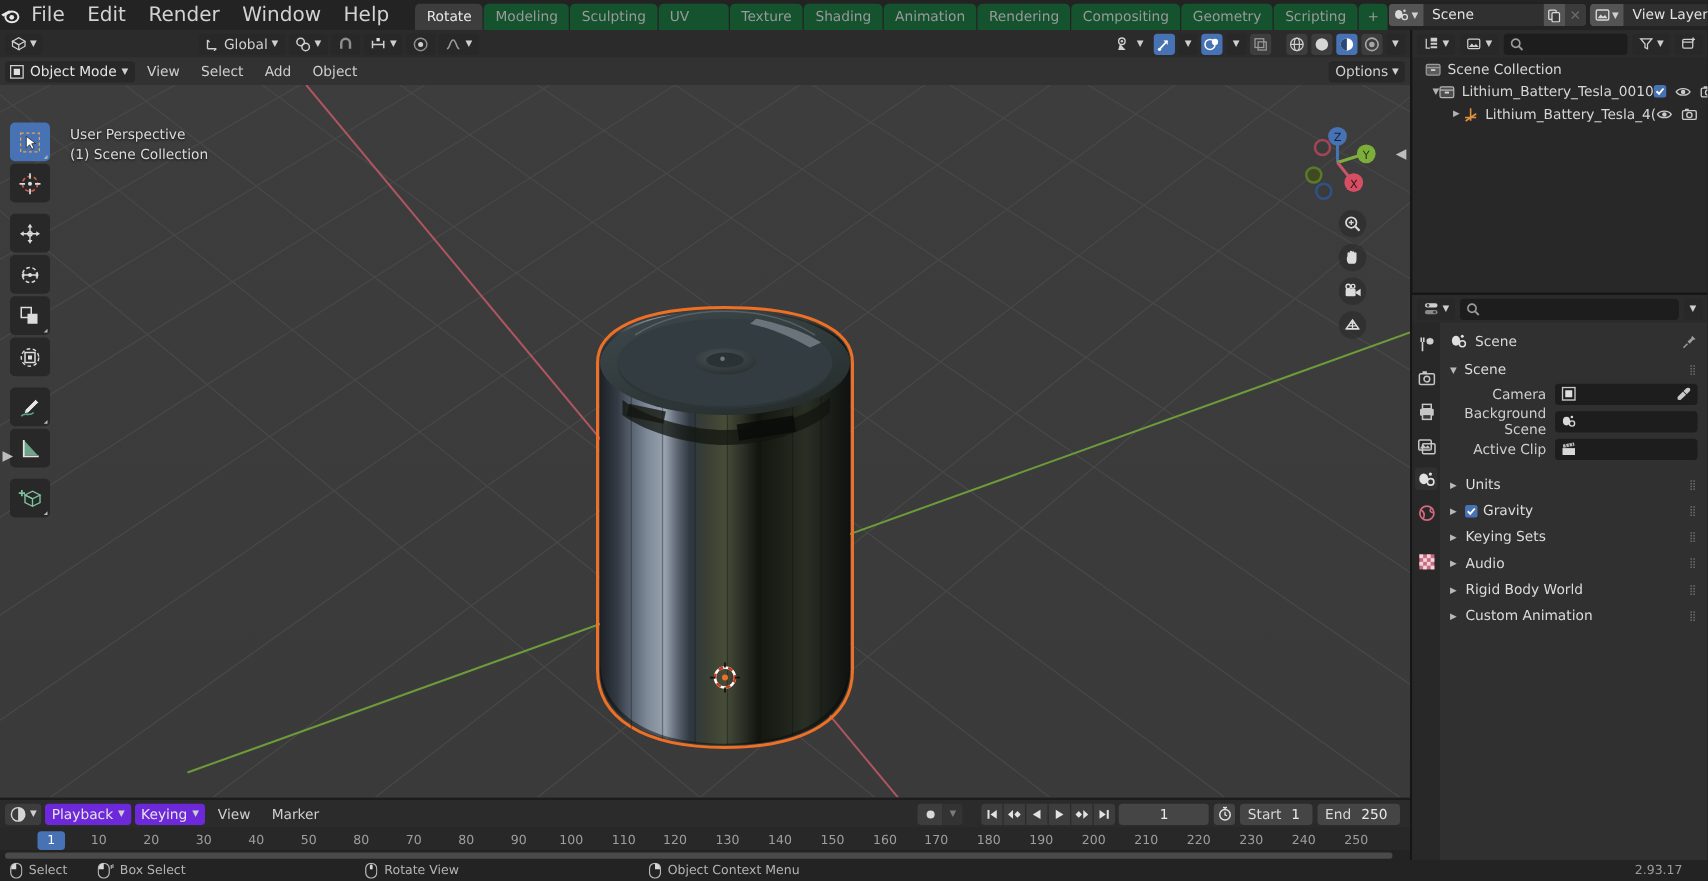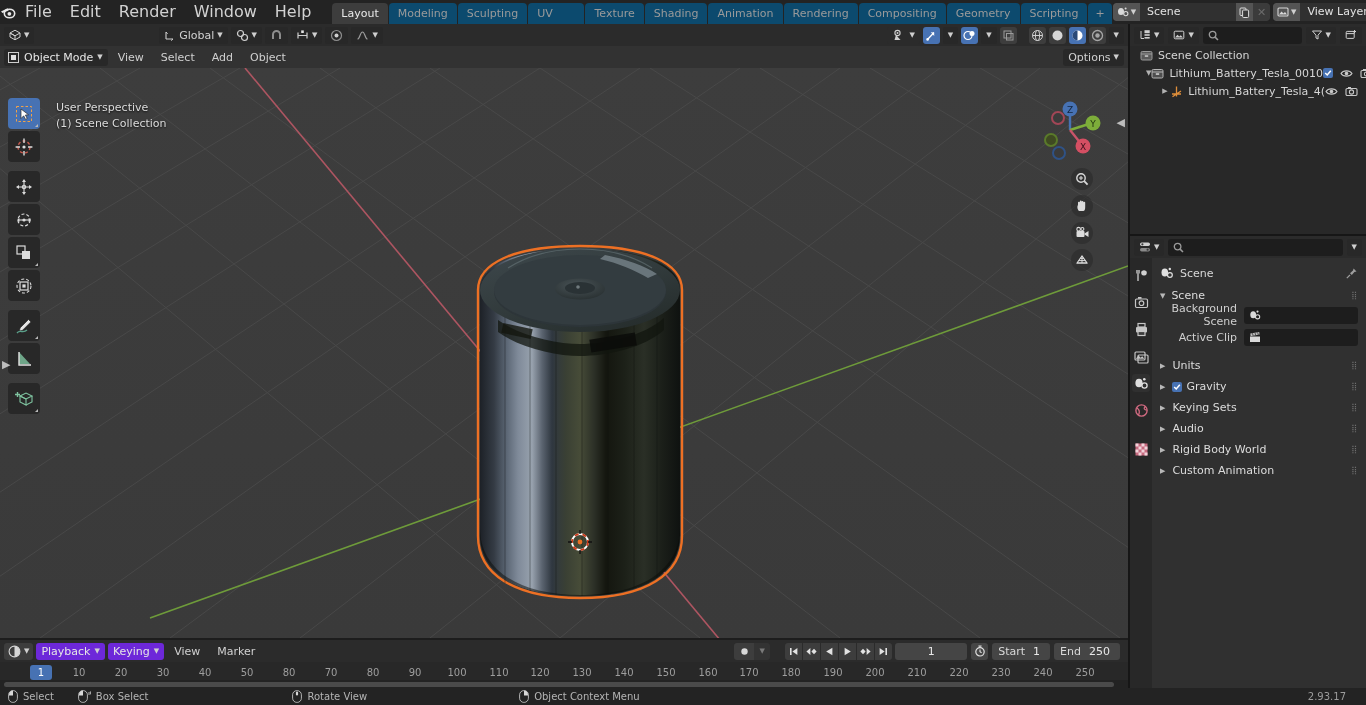--- a/index.html
+++ b/index.html
@@ -20,21 +20,21 @@
     display:flex; align-items:center;
   }
   .blender-logo { width:26px; height:24px; display:flex; align-items:center; justify-content:center; }
   .menu-item {
     padding:0 9px; height:18px; line-height:18px; font-size:16px; color:#d2d2d2;
     border-radius:3px; cursor:default;
   }
   .ws-tabs { display:flex; align-items:flex-end; height:24px; margin-left:12px; }
   .ws-tab {
     padding:0 9px; height:21px; line-height:21px; font-size:11px;
-    color:#9a9a9a; background:#0c4a6e; margin-right:1px;
+    color:#9a9a9a; background:#14532d; margin-right:1px;
     border-top-left-radius:4px; border-top-right-radius:4px;
   }
   .ws-tab.active { background:#3d3d3d; color:#e9e9e9; }
   .ws-tab.plus { color:#9a9a9a; padding:0 7px; }
 
   .topbar-right { margin-left:auto; display:flex; align-items:center; padding-right:4px; gap:3px; }
   .id-block {
     display:flex; align-items:center; height:18px; background:#1d1d1d;
     border-radius:3px; overflow:hidden;
   }
@@ -226,21 +226,21 @@
         <path d="M1 7.5 L7.5 4.2 L8.6 6.4 L2.6 9.1 Z" fill="#e8e8e8"></path>
       </svg>
     </div>
     <div class="menu-item">File</div>
     <div class="menu-item">Edit</div>
     <div class="menu-item">Render</div>
     <div class="menu-item">Window</div>
     <div class="menu-item">Help</div>
 
     <div class="ws-tabs">
-      <div class="ws-tab active">Layout</div>
+      <div class="ws-tab active">Rotate</div>
       <div class="ws-tab">Modeling</div>
       <div class="ws-tab">Sculpting</div>
       <div class="ws-tab">UV Editing</div>
       <div class="ws-tab">Texture Paint</div>
       <div class="ws-tab">Shading</div>
       <div class="ws-tab">Animation</div>
       <div class="ws-tab">Rendering</div>
       <div class="ws-tab">Compositing</div>
       <div class="ws-tab">Geometry Nodes</div>
       <div class="ws-tab">Scripting</div>
@@ -896,20 +896,38 @@
             </svg>
           </span>
         </div>
 
         <div class="panel-head">
           <span class="tri">▼</span>
           <span>Scene</span>
           <span class="grip">⣿</span>
         </div>
 
+        <div class="prop-row">
+          <div class="prop-label">Camera</div>
+          <div class="prop-field">
+            <span>
+              <svg width="12" height="12" viewBox="0 0 12 12" style="display:block">
+                <rect x="1" y="1" width="10" height="10" fill="none" stroke="#c8c8c8" stroke-width="1.1"></rect>
+                <rect x="3.2" y="3.2" width="5.6" height="5.6" fill="#dedede"></rect>
+              </svg>
+            </span>
+            <span></span>
+            <span class="eyed">
+              <svg width="12" height="12" viewBox="0 0 12 12" style="display:block">
+                <path d="M9.5 1.2 a1.6 1.6 0 0 1 1.4 2.6 L8.4 6.3 L5.8 3.7 L8.3 1.4 Z" fill="#c8c8c8"></path>
+                <path d="M5.4 4.2 L7.9 6.7 L3.4 11 L1.2 10.7 L1 8.5 Z" fill="#c8c8c8"></path>
+              </svg>
+            </span>
+          </div>
+        </div>
 
         <div class="prop-row">
           <div class="prop-label">Background Scene</div>
           <div class="prop-field">
             <span>
               <svg width="12" height="12" viewBox="0 0 12 12" style="display:block">
                 <ellipse cx="4.2" cy="5.8" rx="2.9" ry="3.5" fill="#d8d8d8"></ellipse>
                 <circle cx="8.6" cy="7.8" r="2.1" fill="none" stroke="#d8d8d8" stroke-width="1.1"></circle>
                 <circle cx="8.5" cy="2.6" r="1.05" fill="#d8d8d8"></circle>
               </svg>

